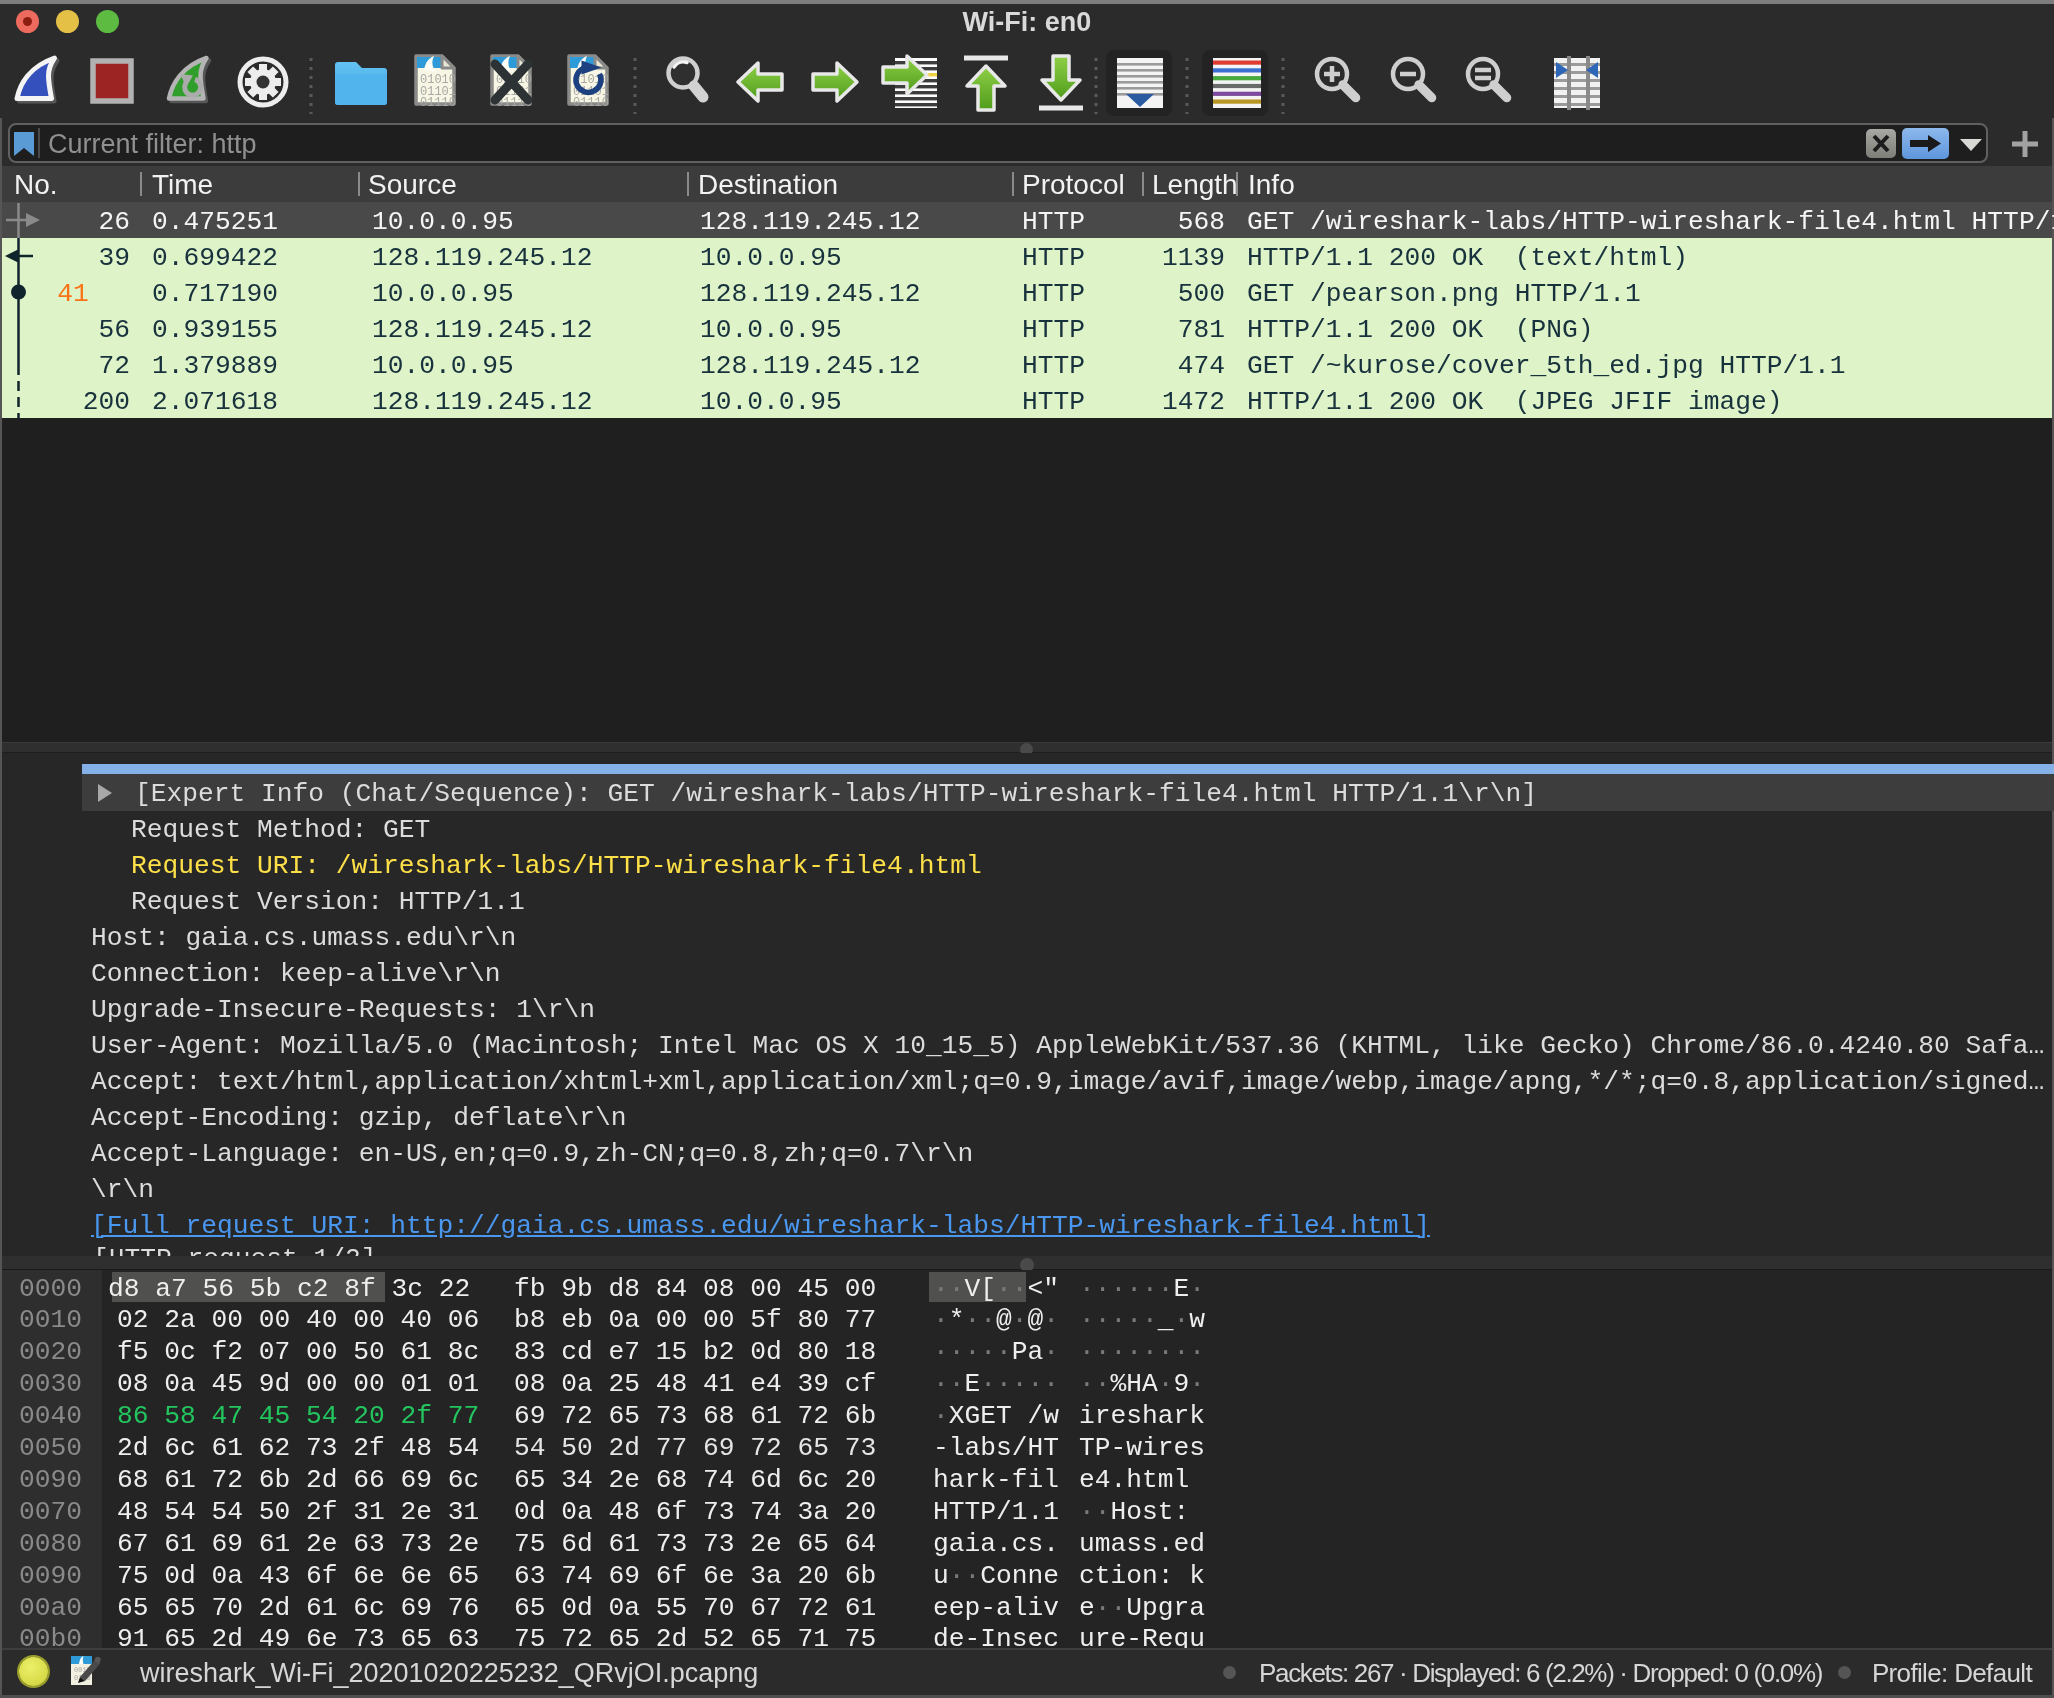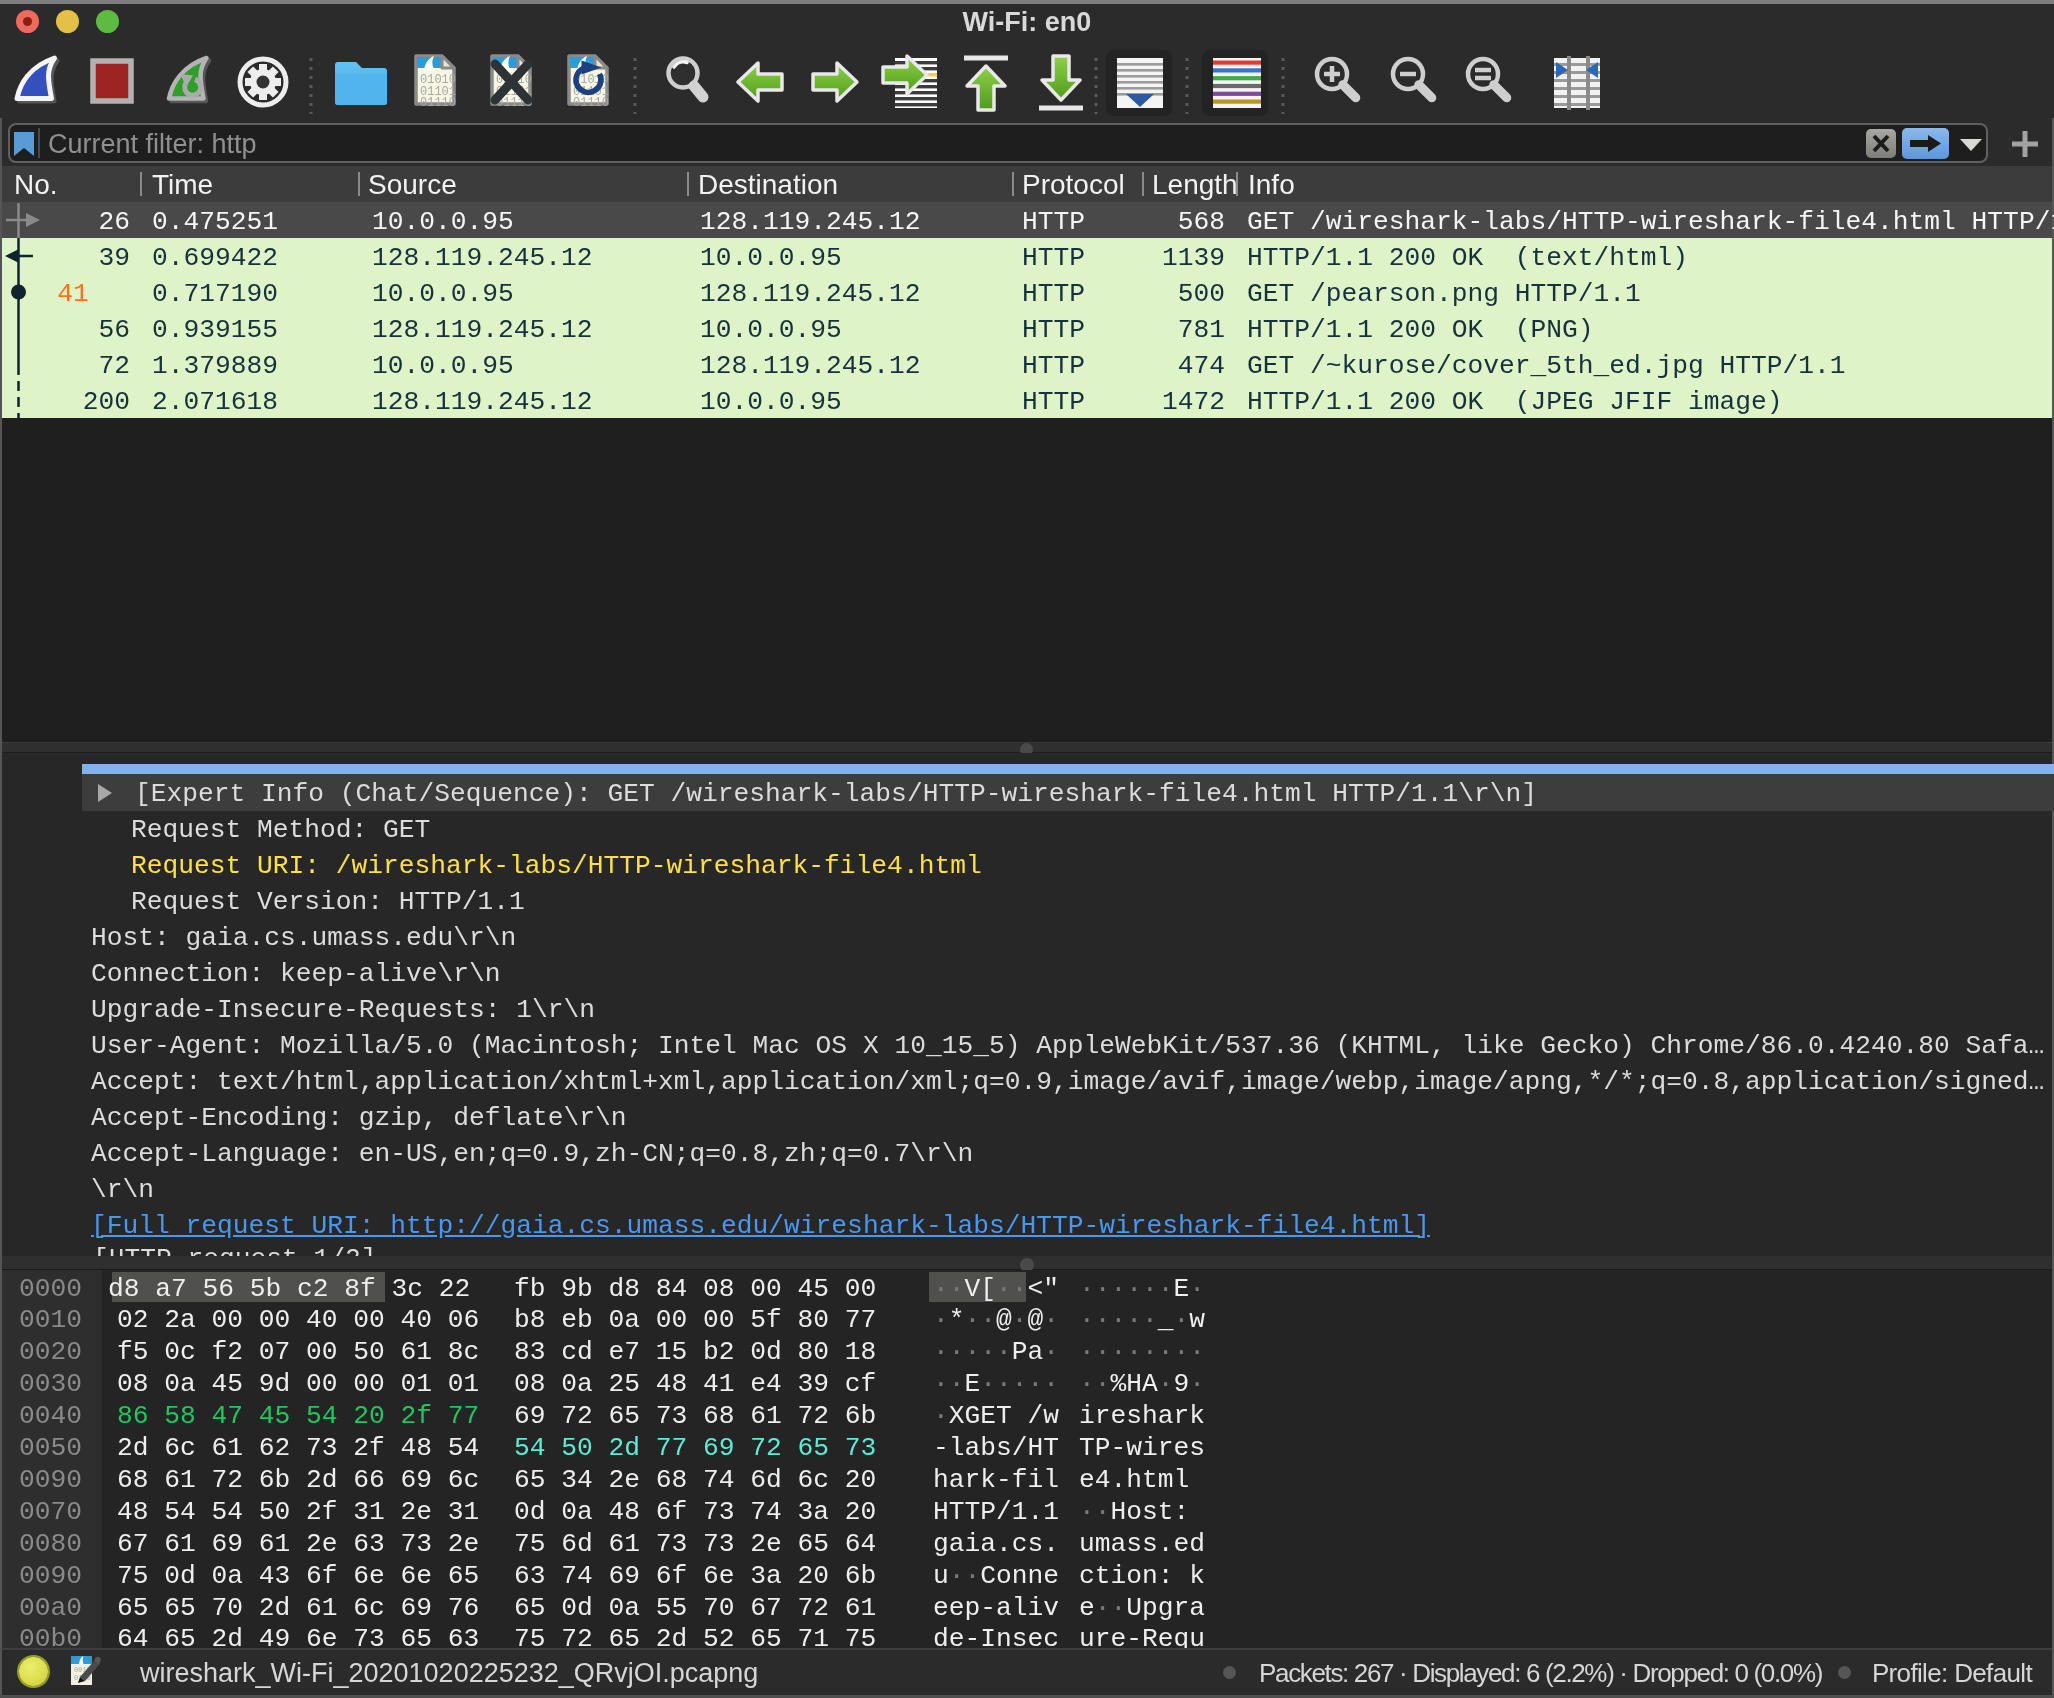--- a/index.html
+++ b/index.html
@@ -289,21 +289,21 @@
 <div class="abs mono" style="left:514px;top:1369.2px;color:#eeeeee">08 0a 25 48 41 e4 39 cf</div>
 <div class="abs mono" style="left:933px;top:1369.2px;color:#eeeeee"><span style="color:#7a7a7a">·</span><span style="color:#7a7a7a">·</span>E<span style="color:#7a7a7a">·</span><span style="color:#7a7a7a">·</span><span style="color:#7a7a7a">·</span><span style="color:#7a7a7a">·</span><span style="color:#7a7a7a">·</span></div>
 <div class="abs mono" style="left:1079px;top:1369.2px;color:#eeeeee"><span style="color:#7a7a7a">·</span><span style="color:#7a7a7a">·</span>%HA<span style="color:#7a7a7a">·</span>9<span style="color:#7a7a7a">·</span></div>
 <div class="abs mono" style="left:19px;top:1401.1px;color:#8a8a8a">0040</div>
 <div class="abs mono" style="left:117px;top:1401.1px;color:#22c55e">86 58 47 45 54 20 2f 77</div>
 <div class="abs mono" style="left:514px;top:1401.1px;color:#eeeeee">69 72 65 73 68 61 72 6b</div>
 <div class="abs mono" style="left:933px;top:1401.1px;color:#eeeeee"><span style="color:#7a7a7a">·</span>XGET /w</div>
 <div class="abs mono" style="left:1079px;top:1401.1px;color:#eeeeee">ireshark</div>
 <div class="abs mono" style="left:19px;top:1433.0px;color:#8a8a8a">0050</div>
 <div class="abs mono" style="left:117px;top:1433.0px;color:#eeeeee">2d 6c 61 62 73 2f 48 54</div>
-<div class="abs mono" style="left:514px;top:1433.0px;color:#5eead4">54 50 2d 77 69 72 65 73</div>
+<div class="abs mono" style="left:514px;top:1433.0px;color:#e5e5e5">54 50 2d 77 69 72 65 73</div>
 <div class="abs mono" style="left:933px;top:1433.0px;color:#eeeeee">-labs/HT</div>
 <div class="abs mono" style="left:1079px;top:1433.0px;color:#eeeeee">TP-wires</div>
 <div class="abs mono" style="left:19px;top:1464.9px;color:#8a8a8a">0090</div>
 <div class="abs mono" style="left:117px;top:1464.9px;color:#eeeeee">68 61 72 6b 2d 66 69 6c</div>
 <div class="abs mono" style="left:514px;top:1464.9px;color:#eeeeee">65 34 2e 68 74 6d 6c 20</div>
 <div class="abs mono" style="left:933px;top:1464.9px;color:#eeeeee">hark-fil</div>
 <div class="abs mono" style="left:1079px;top:1464.9px;color:#eeeeee">e4.html </div>
 <div class="abs mono" style="left:19px;top:1496.8px;color:#8a8a8a">0070</div>
 <div class="abs mono" style="left:117px;top:1496.8px;color:#eeeeee">48 54 54 50 2f 31 2e 31</div>
 <div class="abs mono" style="left:514px;top:1496.8px;color:#eeeeee">0d 0a 48 6f 73 74 3a 20</div>
@@ -318,21 +318,21 @@
 <div class="abs mono" style="left:117px;top:1560.6px;color:#eeeeee">75 0d 0a 43 6f 6e 6e 65</div>
 <div class="abs mono" style="left:514px;top:1560.6px;color:#eeeeee">63 74 69 6f 6e 3a 20 6b</div>
 <div class="abs mono" style="left:933px;top:1560.6px;color:#eeeeee">u<span style="color:#7a7a7a">·</span><span style="color:#7a7a7a">·</span>Conne</div>
 <div class="abs mono" style="left:1079px;top:1560.6px;color:#eeeeee">ction: k</div>
 <div class="abs mono" style="left:19px;top:1592.5px;color:#8a8a8a">00a0</div>
 <div class="abs mono" style="left:117px;top:1592.5px;color:#eeeeee">65 65 70 2d 61 6c 69 76</div>
 <div class="abs mono" style="left:514px;top:1592.5px;color:#eeeeee">65 0d 0a 55 70 67 72 61</div>
 <div class="abs mono" style="left:933px;top:1592.5px;color:#eeeeee">eep-aliv</div>
 <div class="abs mono" style="left:1079px;top:1592.5px;color:#eeeeee">e<span style="color:#7a7a7a">·</span><span style="color:#7a7a7a">·</span>Upgra</div>
 <div class="abs mono" style="left:19px;top:1624.4px;color:#8a8a8a">00b0</div>
-<div class="abs mono" style="left:117px;top:1624.4px;color:#eeeeee">64 65 2d 49 6e 73 65 63</div>
+<div class="abs mono" style="left:117px;top:1624.4px;color:#eeeeee">91 65 2d 49 6e 73 65 63</div>
 <div class="abs mono" style="left:514px;top:1624.4px;color:#eeeeee">75 72 65 2d 52 65 71 75</div>
 <div class="abs mono" style="left:933px;top:1624.4px;color:#eeeeee">de-Insec</div>
 <div class="abs mono" style="left:1079px;top:1624.4px;color:#eeeeee">ure-Requ</div>
 <div class="abs" style="left:2px;top:1648px;width:2050px;height:50px;background:#2b2b2b;border-top:2px solid #3e3e3e"></div>
 <div class="abs" style="left:19px;top:1657px;width:29px;height:29px;border-radius:50%;background:radial-gradient(circle at 40% 35%,#ecf06a,#d6d945 70%,#caca3a);box-shadow:0 0 0 2px #9a9e2a"></div>
 <svg class="abs" style="left:70px;top:1655px" width="33" height="32" viewBox="0 0 33 32">
     <rect x="1" y="1" width="21" height="29" fill="#f2f0e0"></rect>
     <rect x="1" y="1" width="21" height="8" fill="#2f9ad8"></rect>
     <path d="M9 9 C9.5 4.5 11 2 13.5 1 C12.5 3.5 12.5 6 13.5 9 Z" fill="#fdfdf8"></path>
     <text x="4" y="17" font-family="Liberation Mono,monospace" font-size="7" fill="#a8a8a4">0010</text>

